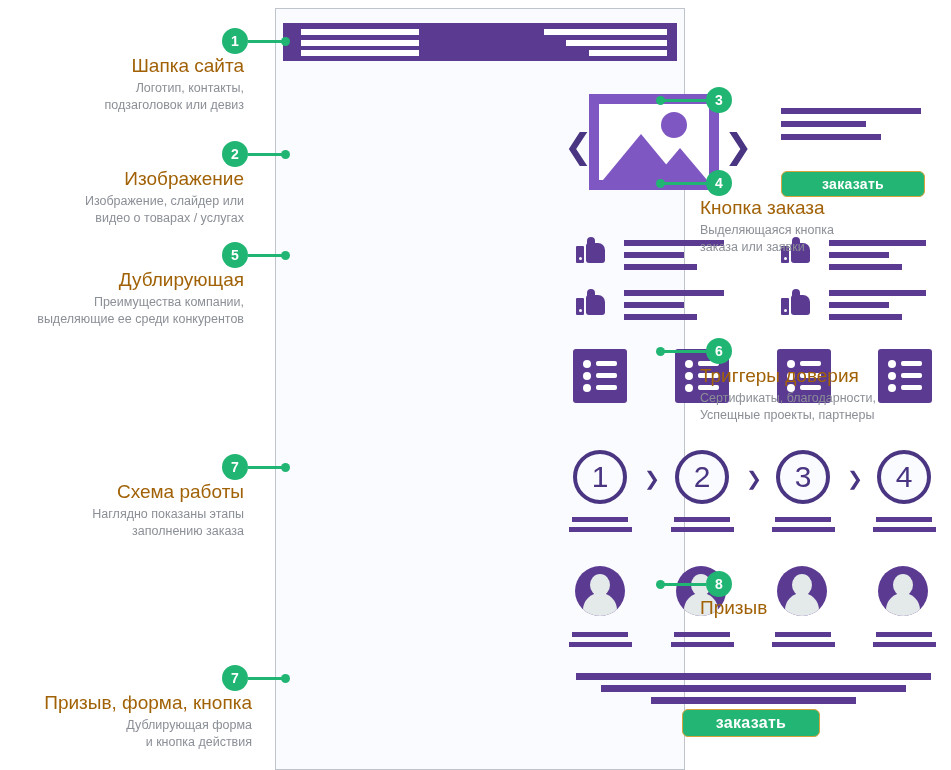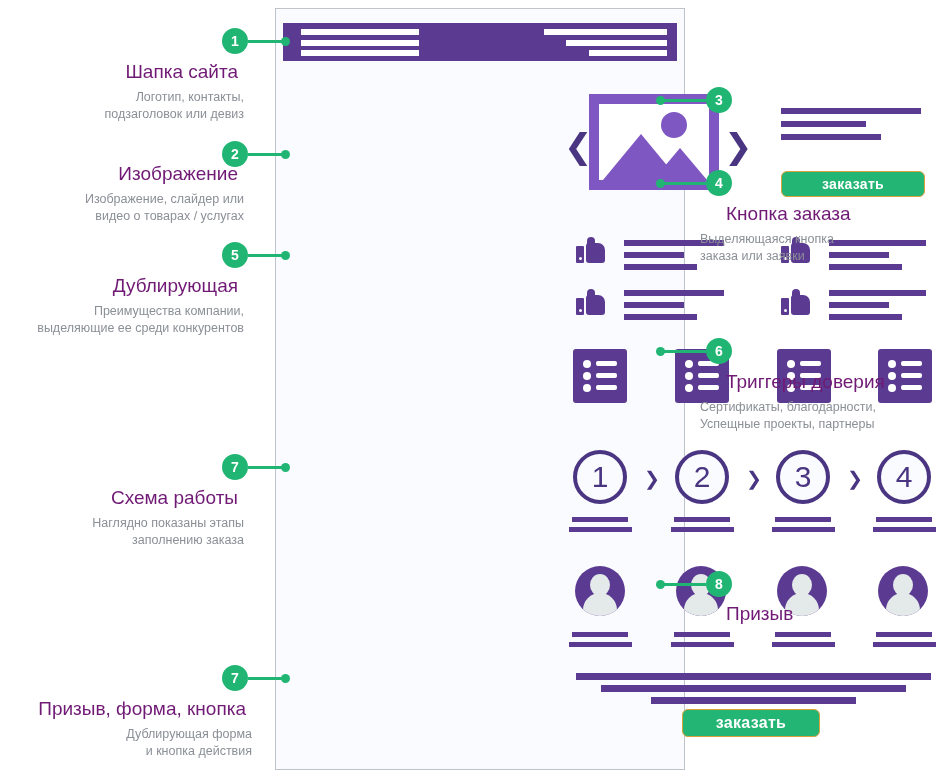--- a/index.html
+++ b/index.html
@@ -65,21 +65,21 @@
   .chev{position:absolute;color:#4a3582;font-size:19px;font-weight:700;}
 
   
   .avatar{position:absolute;width:50px;height:50px;border-radius:50%;background:#5b3a91;overflow:hidden;}
   .avatar .head{position:absolute;left:15px;top:8px;width:20px;height:22px;border-radius:50%;background:#e4e9ea;}
   .avatar .body{position:absolute;left:8px;top:27px;width:34px;height:34px;border-radius:17px 17px 0 0;background:#e4e9ea;}
 
   
   .callout{position:absolute;}
   .callout h3{
-    margin:6px;color:#701a75;font-size:19px;font-weight:400;line-height:1.15;white-space:nowrap;padding-left:20px;
+    margin:0;color:#a16207;font-size:19px;font-weight:400;line-height:1.15;white-space:nowrap;
   }
   .callout p{margin:3px 0 0 0;color:#8b8f96;font-size:12.5px;line-height:1.38;}
   .callout.left{text-align:right;}
   .callout.right{text-align:left;}
 
   .badge{
     position:absolute;width:26px;height:26px;border-radius:50%;background:#21b573;
     color:#ffffff;font-size:14px;font-weight:700;display:flex;align-items:center;
     justify-content:center;box-sizing:border-box;z-index:5;
   }
@@ -245,21 +245,21 @@
   <div class="conn to-right" style="left:248px;top:40px;width:38px;"></div>
   <div class="badge" style="left:222px;top:28px;">1</div>
   <div class="callout left" style="left:0px;top:55px;width:244px;">
     <h3>Шапка сайта</h3>
     <p style="white-space:pre-line;">Логотип, контакты,
 подзаголовок или девиз</p>
   </div>
 
   <div class="conn to-right" style="left:248px;top:153px;width:38px;"></div>
   <div class="badge" style="left:222px;top:141px;">2</div>
-  <div class="callout left" style="left:0px;top:157px;width:244px;">
+  <div class="callout left" style="left:0px;top:168px;width:244px;">
     <h3>Изображение</h3>
     <p style="white-space:pre-line;">Изображение, слайдер  или
 видео о товарах / услугах</p>
   </div>
 
   <div class="conn to-left" style="left:660px;top:99px;width:46px;"></div>
   <div class="badge" style="left:706px;top:87px;">3</div>
 
   <div class="conn to-left" style="left:660px;top:182px;width:46px;"></div>
   <div class="badge" style="left:706px;top:170px;">4</div>

